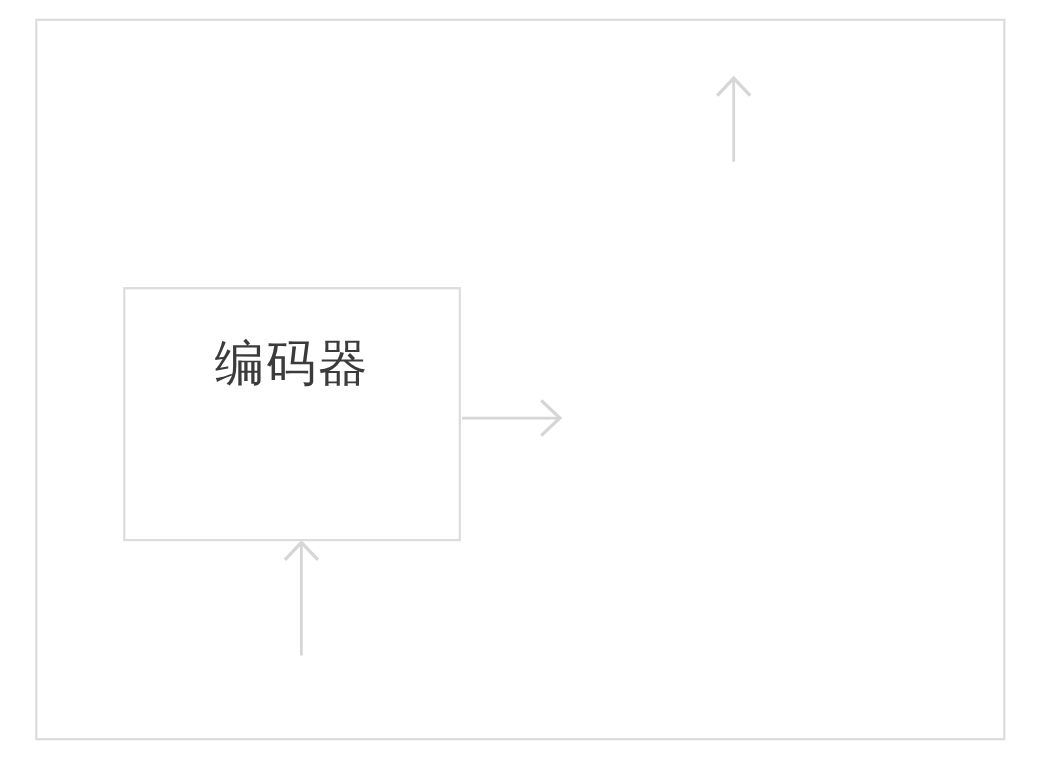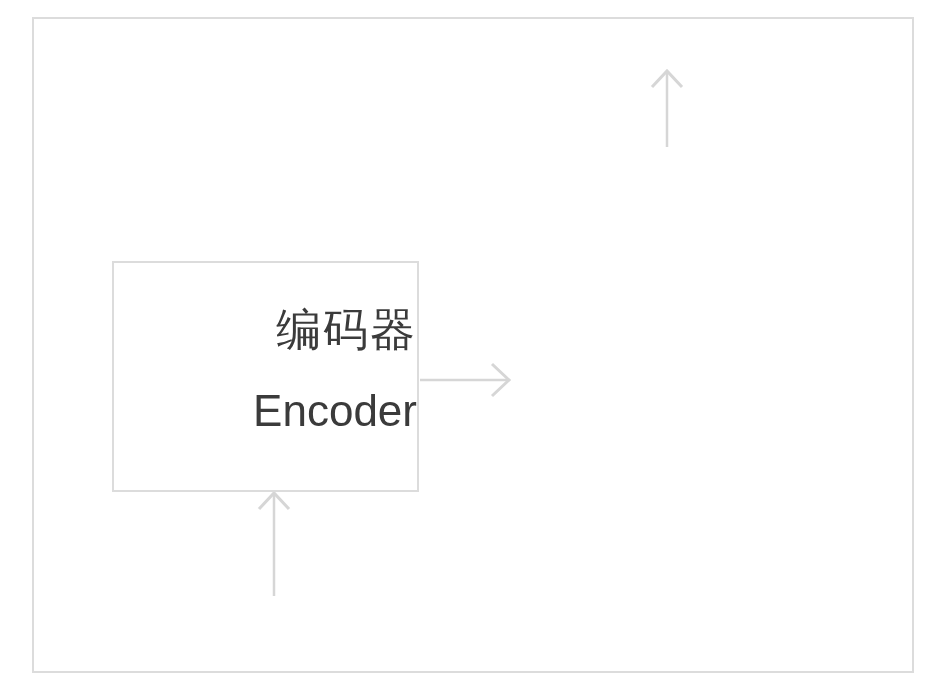--- a/index.html
+++ b/index.html
@@ -48,21 +48,21 @@
   .node-box.decoder {
     left: 510px;
     top: 148px;
     width: 308px;
     height: 345px;
   }
   .labels {
     position: absolute;
     left: 0;
     right: 0;
-    text-align: right;
+    text-align: center;
     color: #3b3b3b;
   }
   .encoder .labels { top: 43px; }
   .decoder .labels { top: 158px; }
   .label-zh {
     font-size: 45px;
     line-height: 48px;
     letter-spacing: 2px;
     margin-bottom: 33px;
     white-space: nowrap;
@@ -94,18 +94,17 @@
 
     <g>
       <line x1="667" y1="147" x2="667" y2="72" stroke-width="2.5" fill="none" stroke="#d6d6d6"></line>
       <polyline points="652,87 667,71 682,87" fill="none" stroke-width="3" stroke="#d6d6d6"></polyline>
     </g>
   </svg>
 
   <div class="node-box encoder">
     <div class="labels">
       <div class="label-zh">编码器</div>
-      <div class="label-en">Encoder</div>
     </div>
   </div>
 
 
 </div>
 
 </body></html>

